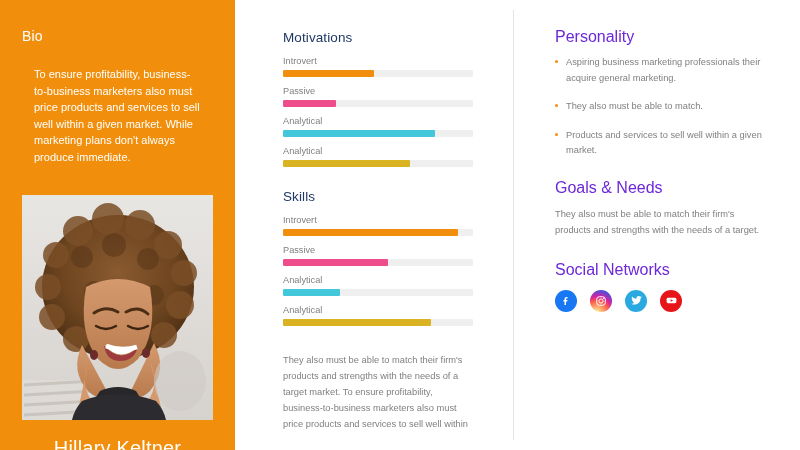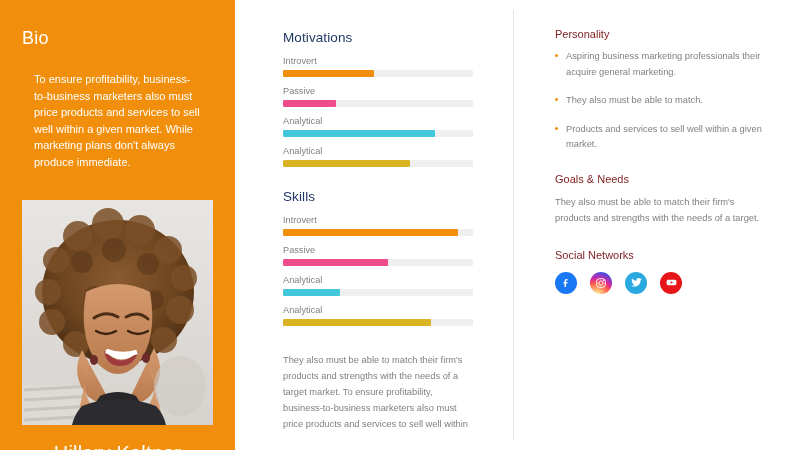--- a/index.html
+++ b/index.html
@@ -27,21 +27,21 @@
     height: 450px;
     background: #F18F0C;
     box-sizing: border-box;
     padding: 28px 22px 0 22px;
     display: flex;
     flex-direction: column;
     flex: 0 0 235px;
   }
   .bio-title {
     color: #ffffff;
-    font-size: 18px;
+    font-size: 14px;
     font-weight: 400;
     letter-spacing: 0.2px;
     margin: 0 0 10px 0;
   }
   .bio-text {
     color: #ffffff;
     font-size: 11px;
     line-height: 16.5px;
     margin: 12px;
     font-weight: 400;
@@ -115,22 +115,22 @@
   }
 
   
   .right-col {
     flex: 1 1 auto;
     box-sizing: border-box;
     padding: 28px 30px 0 42px;
     position: relative;
   }
   .r-head {
-    color: #7f1d1d;
-    font-size: 11px;
+    color: #6d28d9;
+    font-size: 16px;
     font-weight: 400;
     margin: 0 0 9px 0;
   }
   .bullet-list {
     list-style: none;
     margin: 0;
     padding: 0;
   }
   .bullet-item {
     position: relative;

